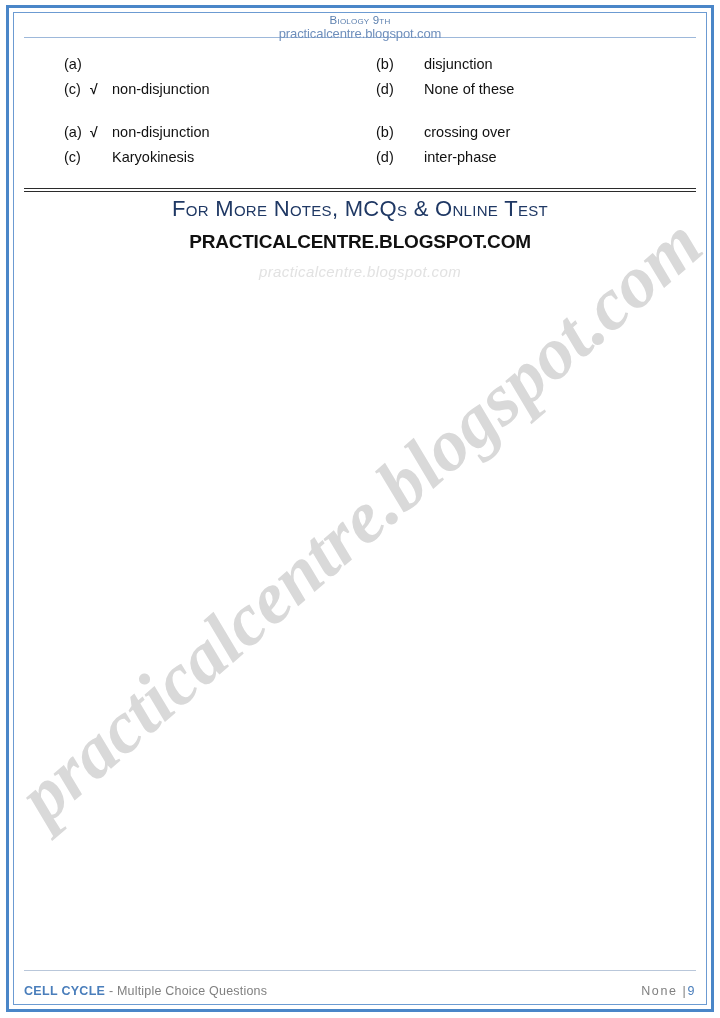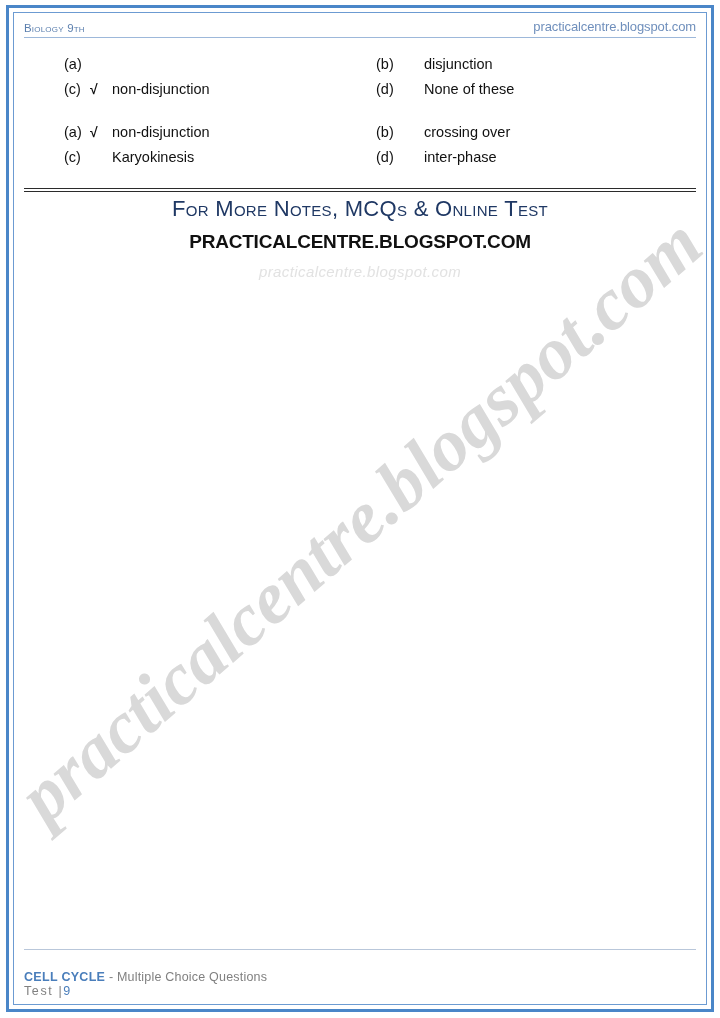--- a/index.html
+++ b/index.html
@@ -48,24 +48,25 @@
     left: 24px;
     top: 14px;
     right: 24px;
     bottom: 16px;
   }
 
   
   .doc-header {
     display: flex;
     justify-content: space-between;
-    align-items: flex-end;
+    align-items: center;
     border-bottom: 1px solid #9DB8DA;
     padding-bottom: 3px;
     height: 20px;
+    flex-direction: column;
   }
   .hdr-left {
     color: #5B7FAE;
     font-size: 11.5px;
     font-variant: small-caps;
     letter-spacing: 0.2px;
     white-space: nowrap;
   }
   .hdr-right {
     color: #6F8FBC;
@@ -196,27 +197,26 @@
     user-select: none;
   }
 
   
   .doc-footer {
     position: absolute;
     left: 24px;
     right: 24px;
     bottom: 20px;
     border-top: 1px solid #B9C7DA;
-    padding-top: 20px;
+    padding-top: 13px;
     display: flex;
     justify-content: space-between;
     align-items: baseline;
     z-index: 3;
     background: transparent;
-    flex-direction: column;
   }
   .ftr-left {
     font-size: 12.5px;
     white-space: nowrap;
   }
   .ftr-chapter {
     color: #4A7EBB;
     font-weight: bold;
     letter-spacing: 0.3px;
   }
@@ -319,17 +319,17 @@
       <div class="promo-line3">practicalcentre.blogspot.com</div>
     </div>
 
   </div>
 
   <div class="doc-footer">
     <div class="ftr-left">
       <span class="ftr-chapter">CELL CYCLE</span><span class="ftr-sub"> - Multiple Choice Questions</span>
     </div>
     <div class="ftr-right">
-      <span>Test |</span><span class="ftr-pagenum">9</span>
+      <span>None |</span><span class="ftr-pagenum">9</span>
     </div>
   </div>
 
 </div>
 
 </body></html>

